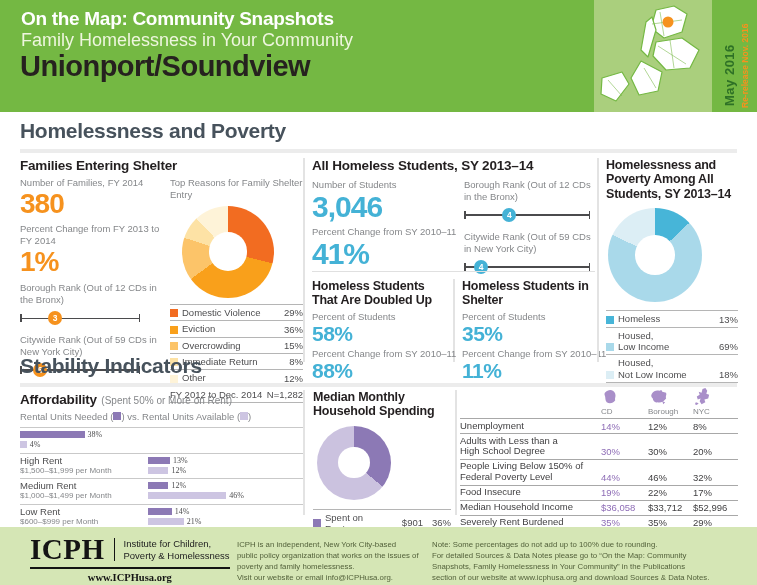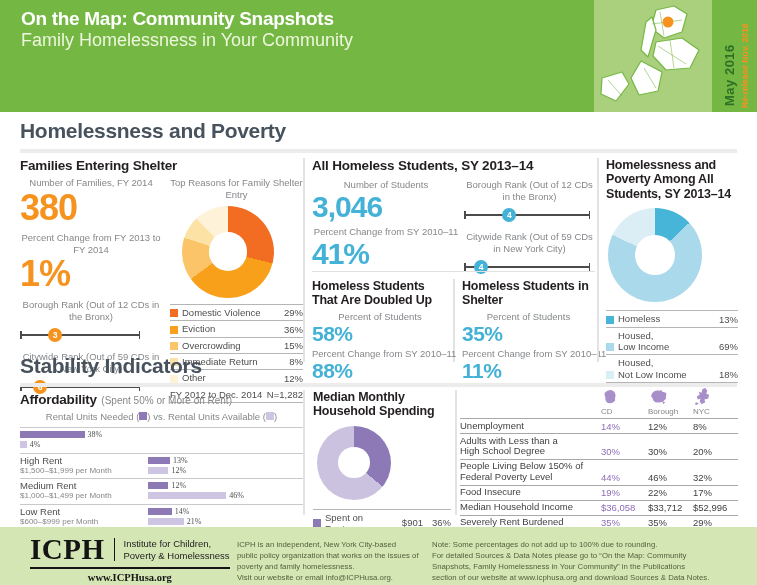--- a/index.html
+++ b/index.html
@@ -16,24 +16,24 @@
   .map-box { position:absolute; left:594px; top:0; width:118px; height:112px; background:#aacf7d; }
   .strip   { position:absolute; left:712px; top:0; width:45px; height:112px; background:#74b843; }
   .v-text  { position:absolute; writing-mode:vertical-rl; transform:rotate(180deg); }
   .v-may   { right:20px; top:6px; height:100px; font-size:13px; font-weight:bold; color:#2e7126; letter-spacing:0.5px; }
   .v-rerel { right:7px;  top:4px; height:104px; font-size:8.5px; font-weight:bold; color:#f6921e; }
 
   
   .h2   { position:absolute; font-size:21px; font-weight:bold; color:#47525c; letter-spacing:-0.3px; }
   .rule { position:absolute; width:717px; height:4px; background:#ececec; }
   .h3   { font-size:13.5px; font-weight:bold; color:#231f20; letter-spacing:-0.2px; }
-  .lbl  { font-size:9.5px; color:#85878a; line-height:1.25;text-align:center; }
+  .lbl  { font-size:9.5px; color:#85878a; line-height:1.25; }
   .big  { font-weight:bold; letter-spacing:-1px; line-height:1.05; }
   .orange { color:#f6921e; } .blue { color:#44b2d6; }
-  .xl { font-size:36px; } .lg { font-size:30px; } .md { font-size:21px; letter-spacing:-0.5px; }
+  .xl { font-size:28px; } .lg { font-size:30px; } .md { font-size:21px; letter-spacing:-0.5px; }
   .vdiv { position:absolute; width:2px; background:#e3e3e3; }
   .hdiv { position:absolute; height:1px; background:#e0e0e0; }
   .nowrap { white-space:nowrap; }
 
   
   .donut { position:relative; border-radius:50%; }
   .donut::after { content:""; position:absolute; inset:29%; background:#fff; border-radius:50%; }
 
   
   .lg-rows { font-size:9.5px; color:#4d4d4f; }
@@ -46,21 +46,21 @@
   
   .slider { position:relative; height:14px; margin:5px 0 9px; }
   .slider::before { content:""; position:absolute; left:0; right:0; top:6.5px; height:1.5px; background:#4b4b4d; }
   .slider .tl, .slider .tr { position:absolute; top:3px; width:1.5px; height:8px; background:#4b4b4d; }
   .slider .tl { left:0; } .slider .tr { right:0; }
   .dot { position:absolute; top:0; width:14px; height:14px; border-radius:50%; color:#fff;
          font-size:8.5px; font-weight:bold; display:flex; align-items:center; justify-content:center; }
   .dot-orange { background:#f6921e; } .dot-blue { background:#44b2d6; }
 
   
-  .aff-legend { font-size:9.5px; color:#85878a; margin-top:3px;text-align:center; }
+  .aff-legend { font-size:9.5px; color:#85878a; margin-top:3px; }
   .aff-rows { margin-top:5px; border-bottom:1px solid #c9c9c9; }
   .aff-row  { display:flex; border-top:1px solid #c9c9c9; padding:2px 0; }
   .aff-name { font-size:9.5px; color:#4d4d4f; line-height:1.1; }
   .aff-sub  { font-size:8px; color:#85878a; line-height:1.2; }
   .aff-lblcol { width:128px; flex:none; }
   .aff-bars { flex:1; padding-top:0.5px; }
   .bar-line { height:8px; margin-bottom:2px; display:flex; align-items:center;font-family:Liberation Serif, serif; }
   .bar { display:inline-block; height:7px; flex:none; }
   .bar-needed { background:#8c79b5; } .bar-avail { background:#cdc5e2; }
   .bar-val { font-size:8px; color:#4d4d4f; margin-left:3px; }
@@ -93,20 +93,21 @@
   .f-note  { position:absolute; left:432px; top:13px; width:312px; font-size:7.8px; line-height:1.4; color:#52603a; }
 </style>
 </head>
 <body>
 
 <div class="page">
 
   <div class="header">
     <div class="h-kicker">On the Map: Community Snapshots</div>
     <div class="h-sub">Family Homelessness in Your Community</div>
+    <div class="h-title">Unionport/Soundview</div>
     <div class="map-box">
       <svg width="118" height="112" viewBox="0 0 118 112">
         <g fill="#ffffff" stroke="#74b843" stroke-width="1.2" stroke-linejoin="round">
           <path d="M62,10 L80,6 L93,14 L88,32 L70,38 L57,28 Z"></path>
           <path d="M52,22 L58,17 L62,30 L54,57 L47,50 Z"></path>
           <path d="M62,42 L88,38 L105,50 L96,68 L72,70 L59,56 Z"></path>
           <path d="M47,61 L68,72 L64,91 L45,95 L37,78 Z"></path>
           <path d="M8,78 L28,72 L35,84 L22,101 L7,94 Z"></path>
         </g>
         <g stroke="#74b843" stroke-width="0.7" fill="none" opacity="0.8">

